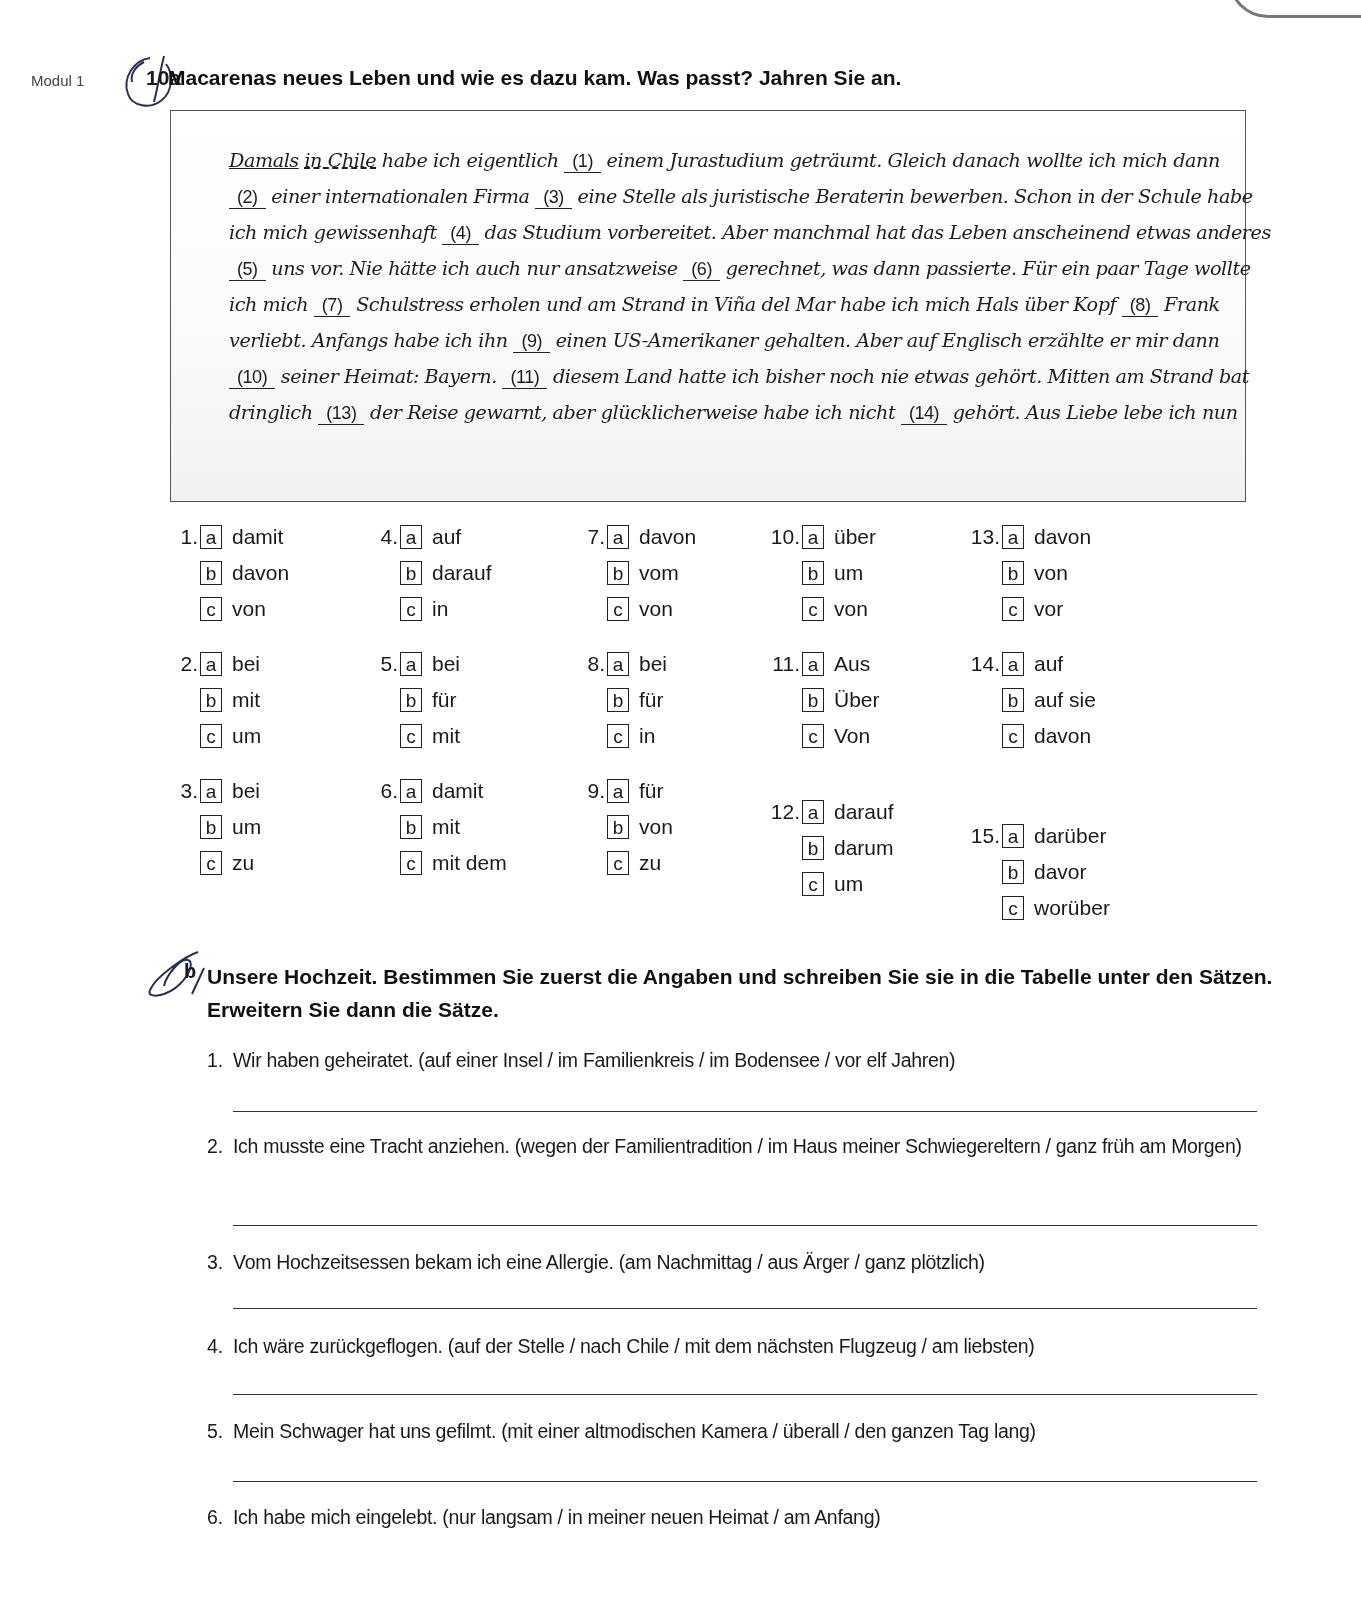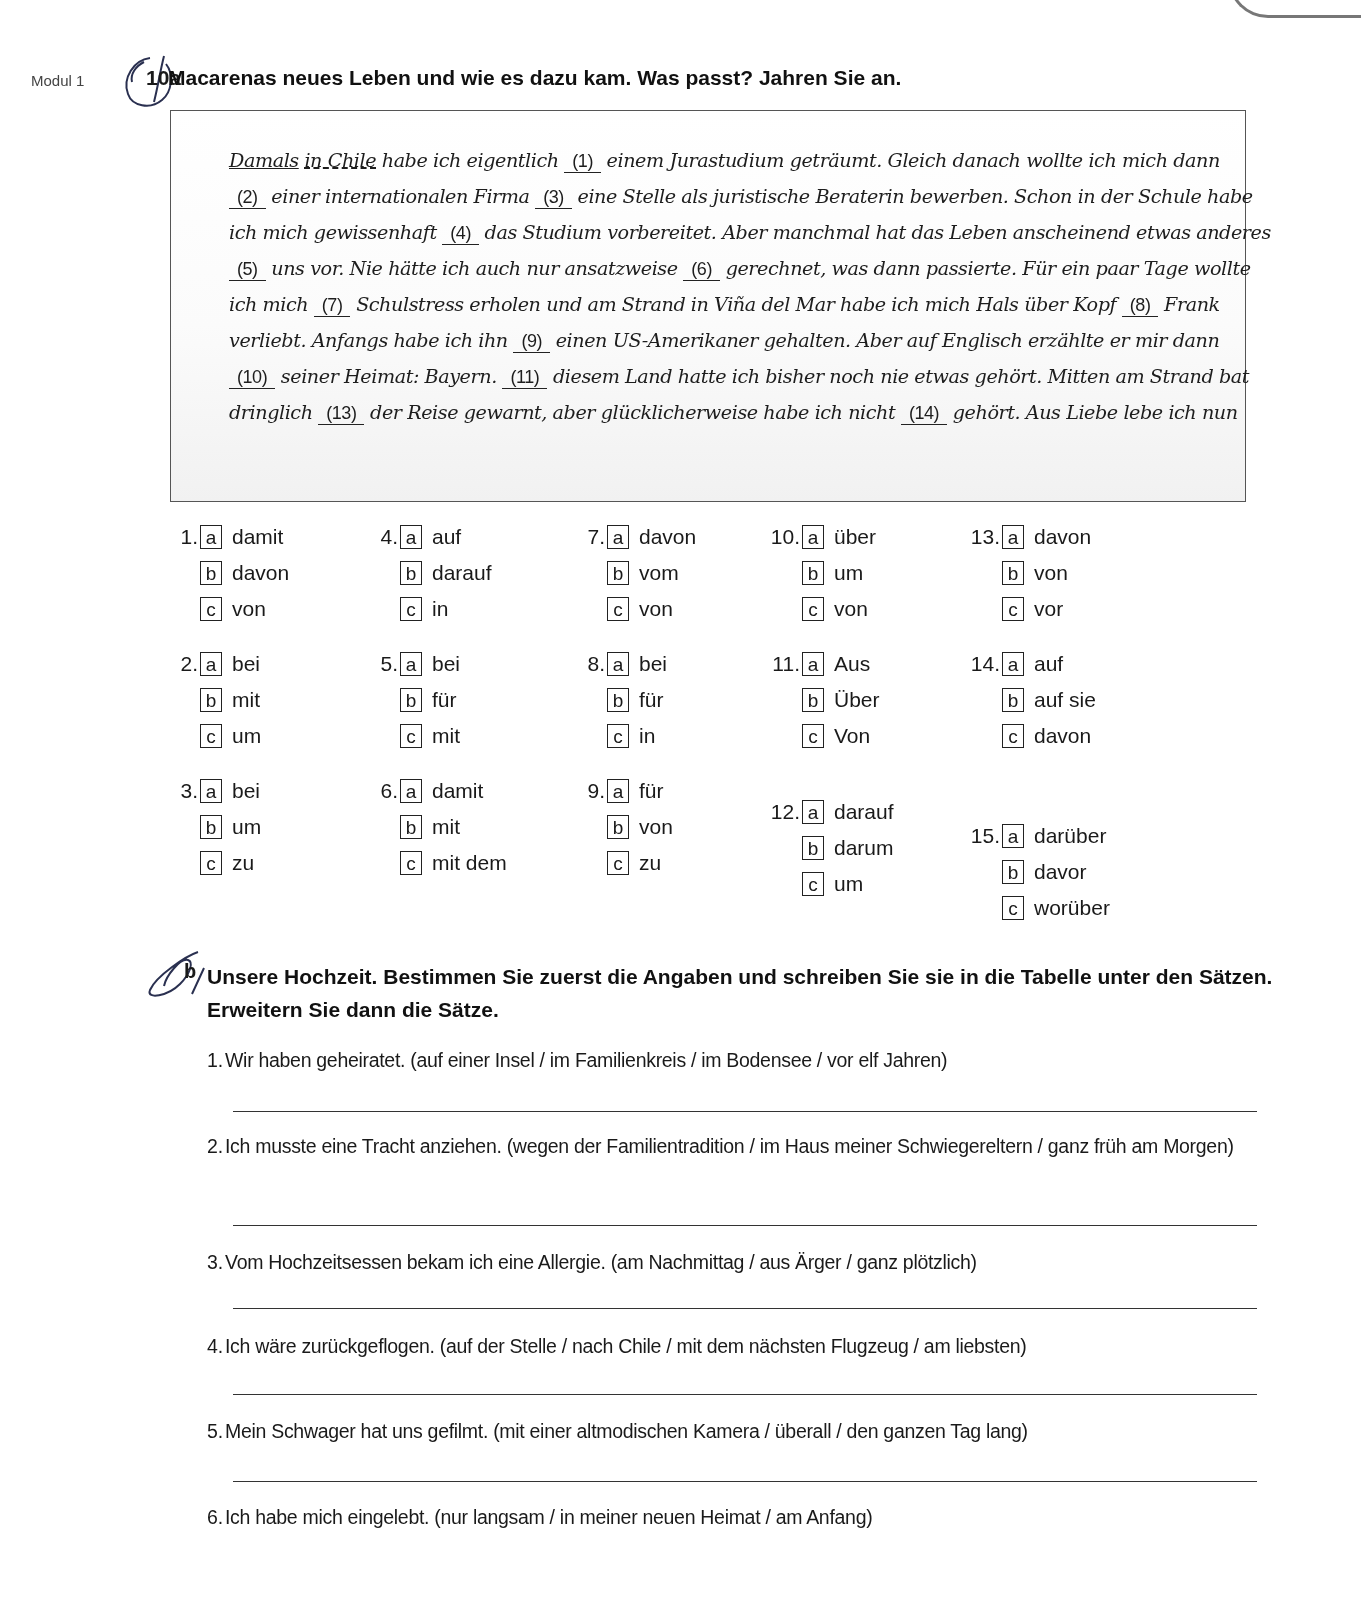--- a/index.html
+++ b/index.html
@@ -64,21 +64,21 @@
     .exb-title {
       position: absolute; left: 207px; top: 960px; width: 1090px; font-size: 21px;
       font-family: "Liberation Sans", sans-serif; font-weight: 600; line-height: 33px; color: #111;
     }
     .sentences {
       position: absolute; left: 207px; top: 1045px; width: 1050px;
       font-family: "Liberation Sans", sans-serif; font-size: 19.5px; color: #1a1a1a;
     }
     .sentence { position: absolute; left: 0; width: 1050px; line-height: 31px; }
     .s-num { position: absolute; left: 0; top: 0; }
-    .s-text { margin-left: 18px; display: block; letter-spacing: -0.3px; }
+    .s-text { margin-left: 26px; display: block; letter-spacing: -0.3px; }
     .answer-line {
       position: absolute; left: 26px; width: 1024px; height: 0; border-top: 1.6px solid #333;
     }
   </style>
 </head>
 <body>
 
 <div class="corner-mark"></div>
 
 <div class="modul-label">Modul 1</div>

